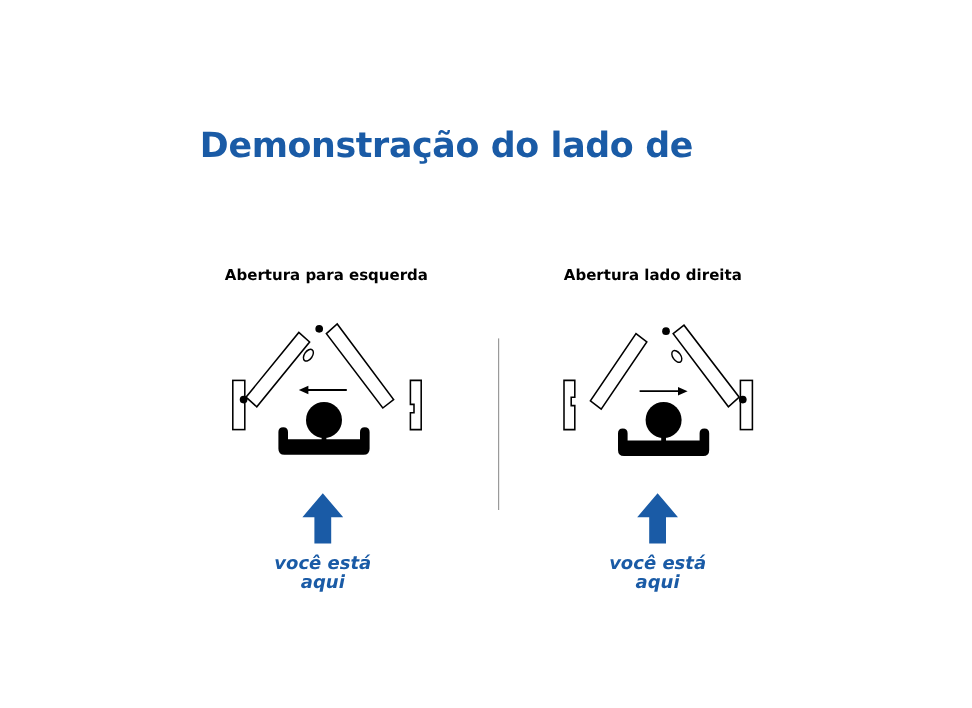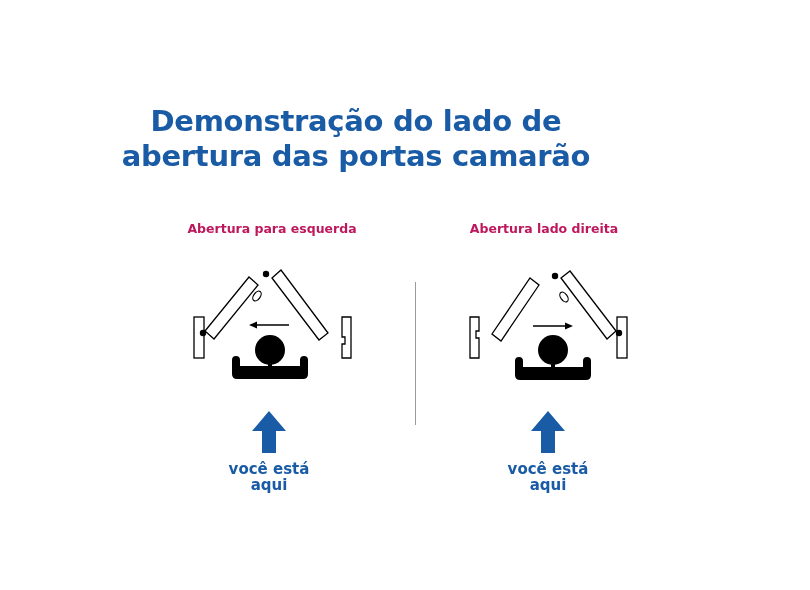--- a/index.html
+++ b/index.html
@@ -1,38 +1,37 @@
 <!DOCTYPE html>
 <html><head>
 <meta charset="utf-8">
 <style>
   html, body { margin:0; padding:0; }
   body { width:810px; height:590px; background:#ffffff; position:relative; overflow:hidden;
          font-family:"DejaVu Sans", "Liberation Sans", sans-serif; }
-  .title { position:absolute; left:0; top:104px; width:712px; text-align:center;
+  .title { position:absolute; left:16px; top:104px; width:712px; text-align:center;
            color:#1a5ba6; font-weight:bold; font-size:29px; line-height:35px; letter-spacing:-0.3px; }
   .title span { display:block; }
-  .subtitle { position:absolute; top:221px; font-size:12.5px; font-weight:bold; color:#be185d;
+  .subtitle { position:absolute; top:221px; font-size:12.5px; font-weight:bold; color:#000000;
               text-align:center; width:240px; }
   .sub-left { left:152px; }
   .sub-right { left:424px; }
   .divider { position:absolute; left:415px; top:282px; width:1px; height:143px; background:#9a9a9a; }
   svg.diagram { position:absolute; top:0; left:0; }
   .here { position:absolute; top:461px; width:120px; text-align:center; color:#1a5ba6;
           font-weight:bold; font-size:15px; line-height:16px; }
-  .here span { display:block; }
+  .here span { display:block;font-style:italic; }
   .here-left { left:209px; }
   .here-right { left:488px; }
 </style>
 </head>
 <body>
 
 <div class="title">
   <span>Demonstração do lado de</span>
-  <span>abertura das portas camarão</span>
 </div>
 
 <div class="subtitle sub-left">Abertura para esquerda</div>
 <div class="subtitle sub-right">Abertura lado direita</div>
 
 <div class="divider"></div>
 
 <svg class="diagram" width="810" height="590" viewBox="0 0 810 590">
 
   <g>

